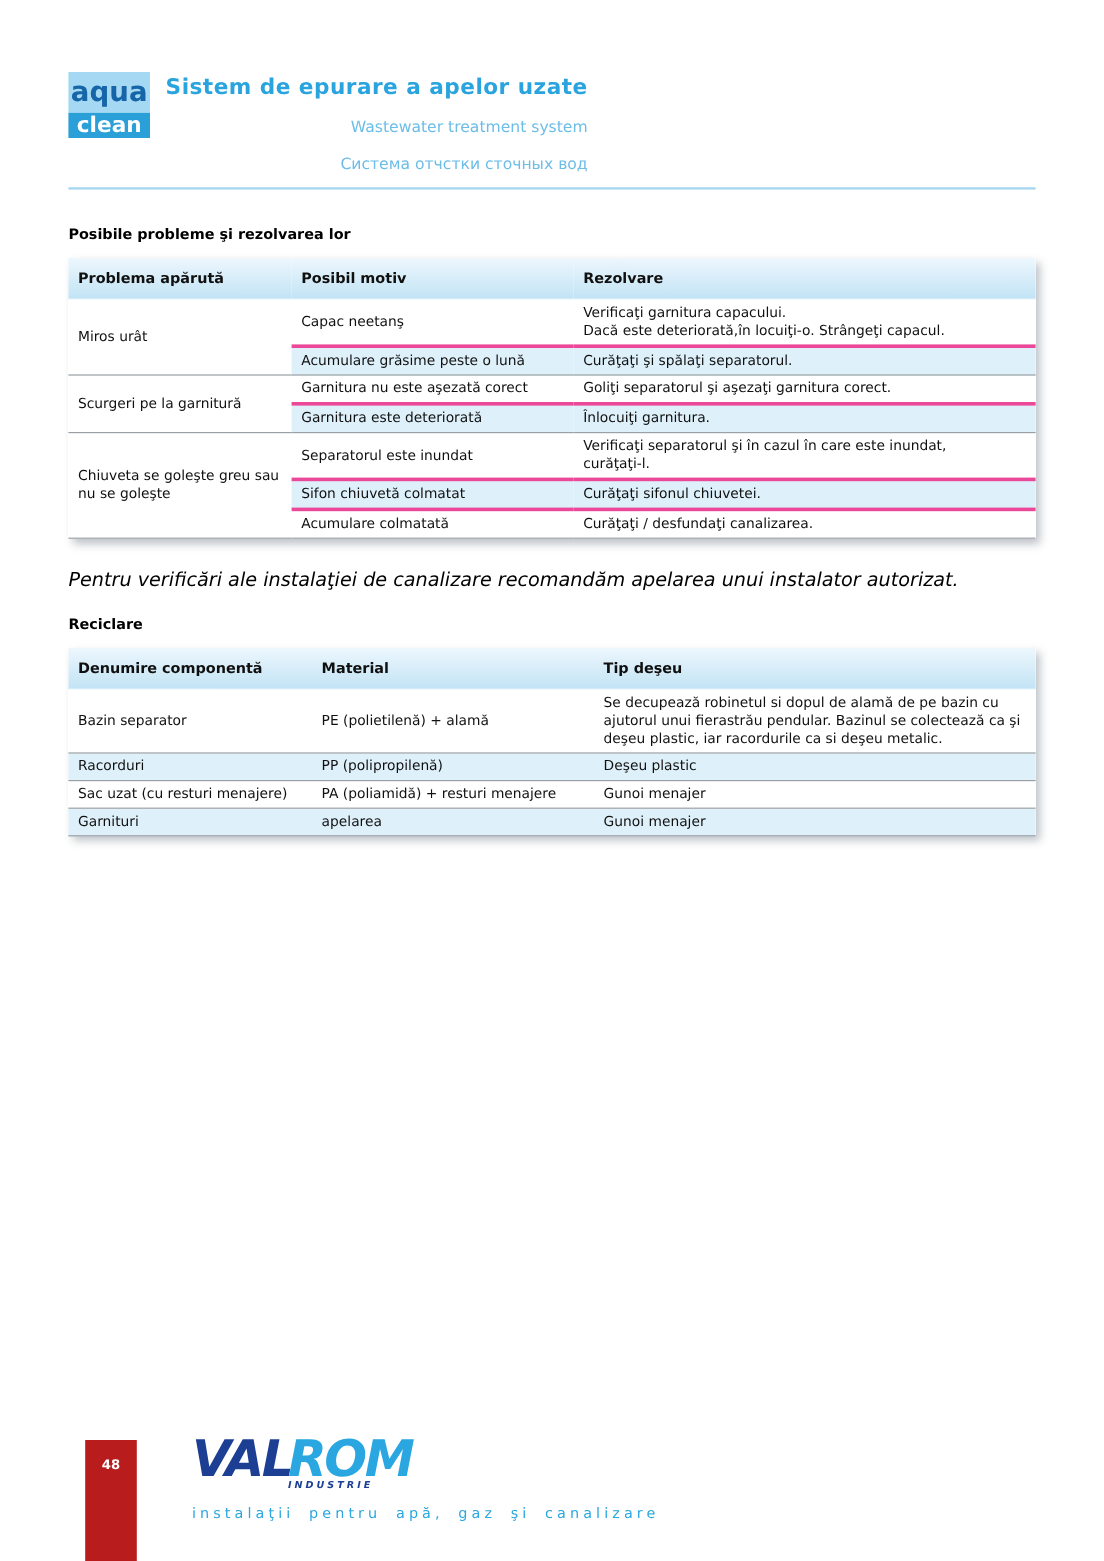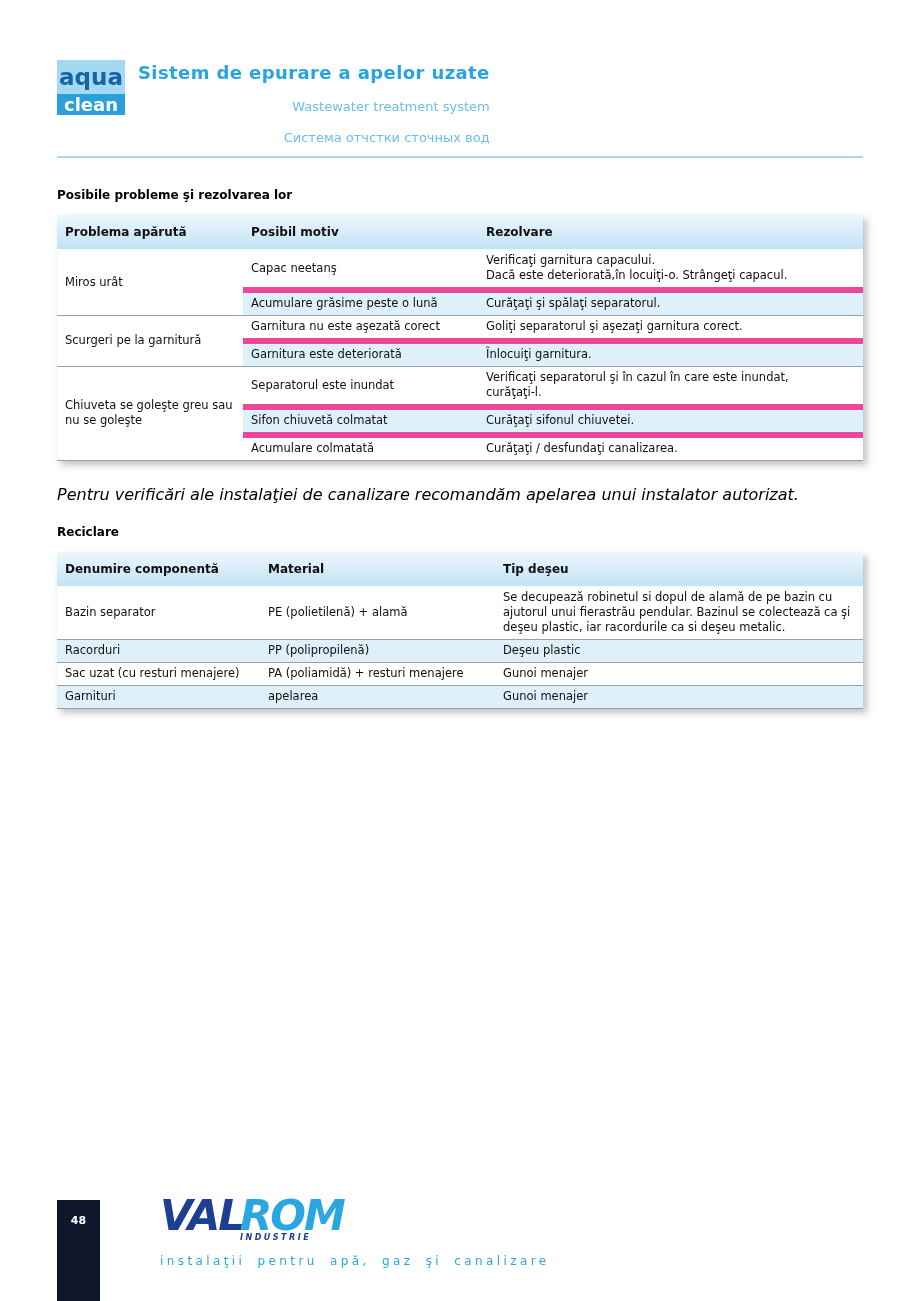--- a/index.html
+++ b/index.html
@@ -59,29 +59,29 @@
   .tbl td {
     font-size:11.5px; color:#101010;
     padding:3px 8px 4px 8px; vertical-align:middle;
     line-height:15px; white-space:pre-line;
     background:transparent;
   }
   .t1 col.c1 { width:186px; } .t1 col.c2 { width:235px; } .t1 col.c3 { width:385px; }
   .t2 col.c1 { width:203px; } .t2 col.c2 { width:235px; } .t2 col.c3 { width:368px; }
   tr.r-white { background:#ffffff; }
   tr.r-blue  { background:#def0fa; }
-  .tbl tbody tr td { border-top:6px solid #ec4899; }
+  .tbl tbody tr td { border-top:3px solid #ec4899; }
   .tbl tbody tr.g-start td { border-top:1px solid #9aa0a4; }
   .tbl tbody tr.first td { border-top:0; }
   td.gcell { vertical-align:middle; }
 
   
   .footer-bar {
-    position:absolute; left:57px; bottom:0;
-    width:43px; height:101px; background:#0f172a;
+    position:absolute; left:71px; bottom:0;
+    width:43px; height:101px; background:#b91c1c;
   }
   .page-num {
     color:#ffffff; font-weight:bold; font-size:11px;
     text-align:center; padding-top:14px;
   }
   .valrom-block { position:absolute; left:160px; top:1197px; }
   .valrom-text {
     font-style:italic; font-weight:bold; font-size:42px; line-height:38px;
     letter-spacing:-2px; white-space:nowrap;
   }

